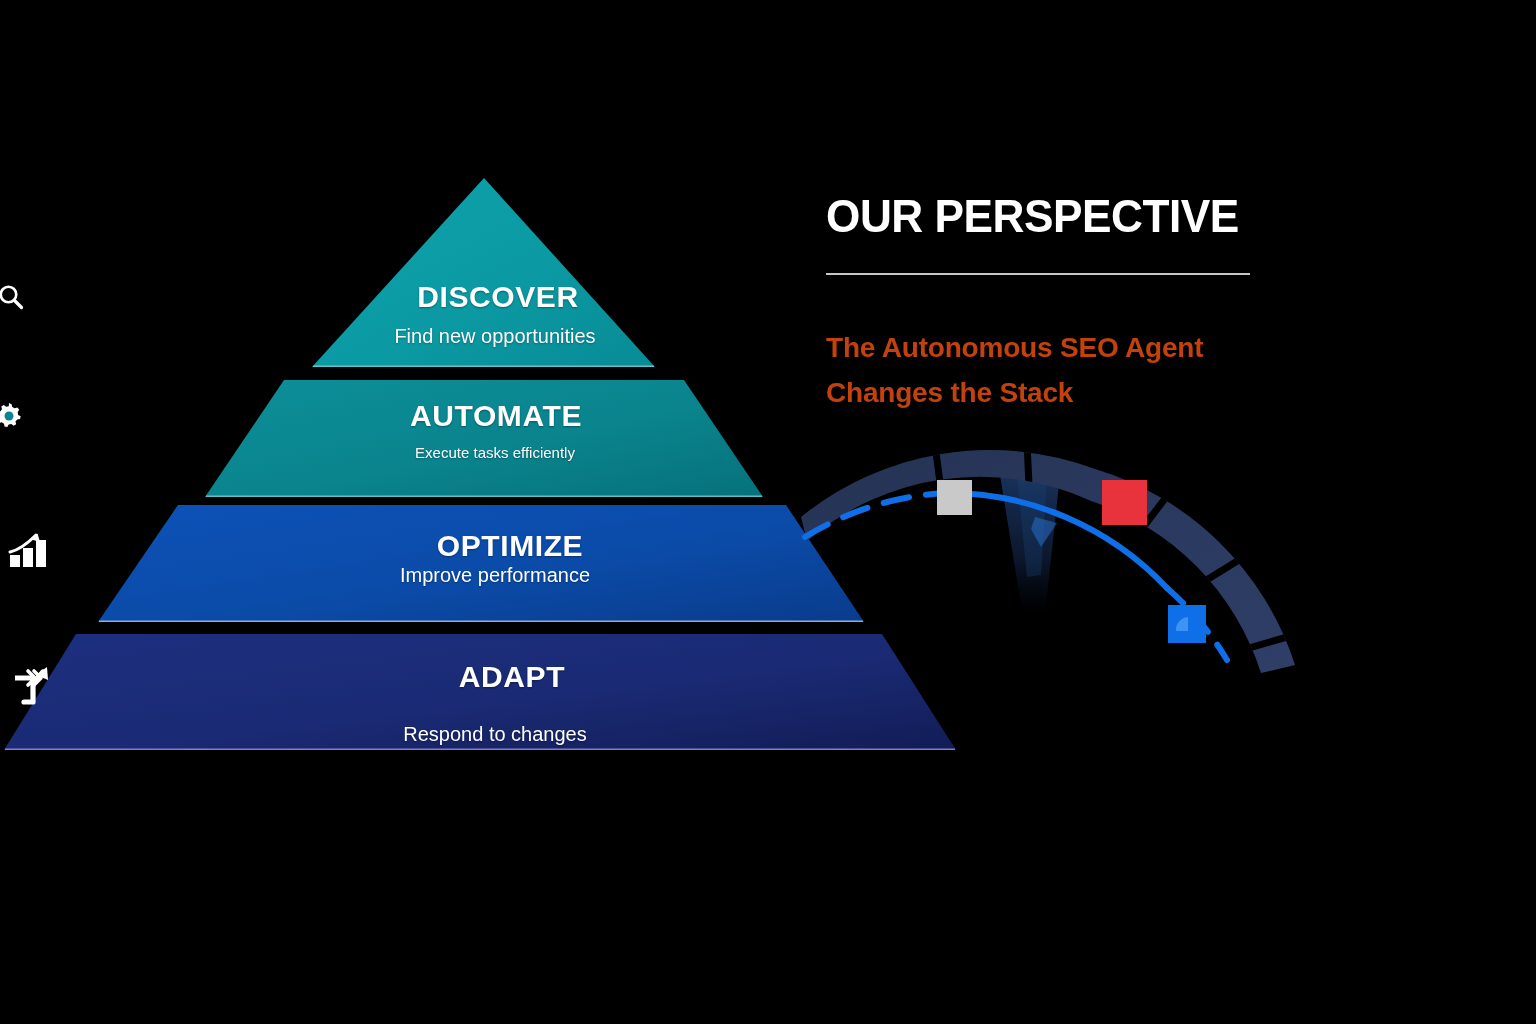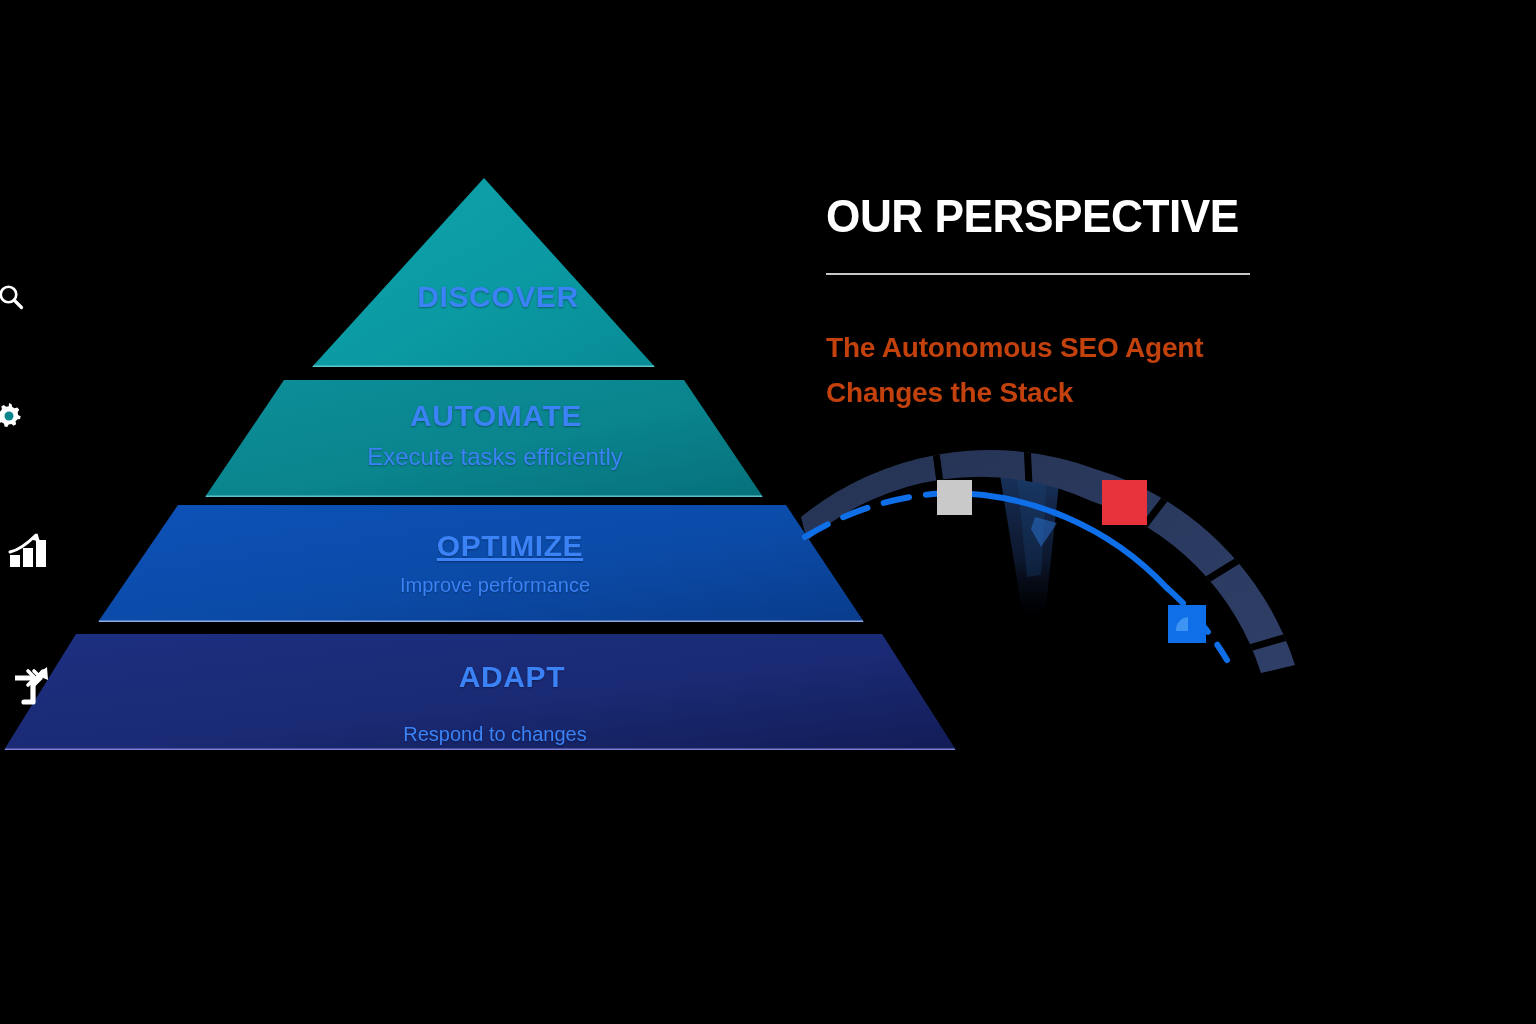--- a/index.html
+++ b/index.html
@@ -11,21 +11,21 @@
   }
   #slide{position:absolute;inset:0;background:#000000;}
 
   
   #pyramid{position:absolute;left:0;top:0;width:990px;height:790px;}
   .tier{position:absolute;left:0;top:0;width:990px;height:790px;}
   .tier svg{position:absolute;left:0;top:0;overflow:visible;}
 
   .tier-text{
     position:absolute;left:0;width:990px;text-align:center;
-    color:#3b82f6;pointer-events:none;
+    color:#ffffff;pointer-events:none;
   }
   .tier-row{
     display:flex;align-items:center;justify-content:center;gap:14px;
   }
   .tier-title{
     font-weight:bold;letter-spacing:.6px;
     text-shadow:0 1px 2px rgba(0,0,0,.35);
     line-height:1;
   }
   .tier-sub{
@@ -36,26 +36,26 @@
   .tier-icon svg{display:block;}
 
   
   #t-discover .tier-text{top:282px;}
   #t-discover .tier-title{font-size:30px;}
   #t-discover .tier-sub{font-size:20px;margin-top:14px;}
   #t-discover .tier-row{transform:translateX(-4px);}
 
   #t-automate .tier-text{top:401px;}
   #t-automate .tier-title{font-size:30px;}
-  #t-automate .tier-sub{font-size:24px;margin-top:14px;}
+  #t-automate .tier-sub{font-size:15px;margin-top:14px;}
   #t-automate .tier-row{transform:translateX(-6px);}
 
   #t-optimize .tier-text{top:531px;}
-  #t-optimize .tier-title{font-size:30px;text-decoration:underline;}
-  #t-optimize .tier-sub{font-size:20px;margin-top:14px;}
+  #t-optimize .tier-title{font-size:30px;}
+  #t-optimize .tier-sub{font-size:20px;margin-top:4px;}
   #t-optimize .tier-row{transform:translateX(8px);}
 
   #t-adapt .tier-text{top:662px;}
   #t-adapt .tier-title{font-size:30px;}
   #t-adapt .tier-sub{font-size:20px;margin-top:32px;}
   #t-adapt .tier-row{transform:translateX(10px);}
 
   
   #right-panel{position:absolute;left:826px;top:192px;width:470px;}
   #page-title{
@@ -100,20 +100,21 @@
       <div class="tier-text">
         <div class="tier-row">
           <span class="tier-icon">
             <svg width="30" height="30" viewBox="0 0 24 24">
               <circle cx="10" cy="10" r="6.2" fill="none" stroke="#ffffff" stroke-width="2.1"></circle>
               <line x1="14.6" y1="14.6" x2="20.4" y2="20.4" stroke="#ffffff" stroke-width="2.6" stroke-linecap="round"></line>
             </svg>
           </span>
           <span class="tier-title">DISCOVER</span>
         </div>
+        <div class="tier-sub">Find new opportunities</div>
       </div>
     </div>
 
     <div class="tier" id="t-automate">
       <svg width="990" height="790" viewBox="0 0 990 790" aria-hidden="true">
         <defs>
           <linearGradient id="gAutomate" x1="0" y1="0" x2="1" y2="1">
             <stop offset="0%" stop-color="#0c8f99"></stop>
             <stop offset="55%" stop-color="#0a848d"></stop>
             <stop offset="100%" stop-color="#06717b"></stop>

